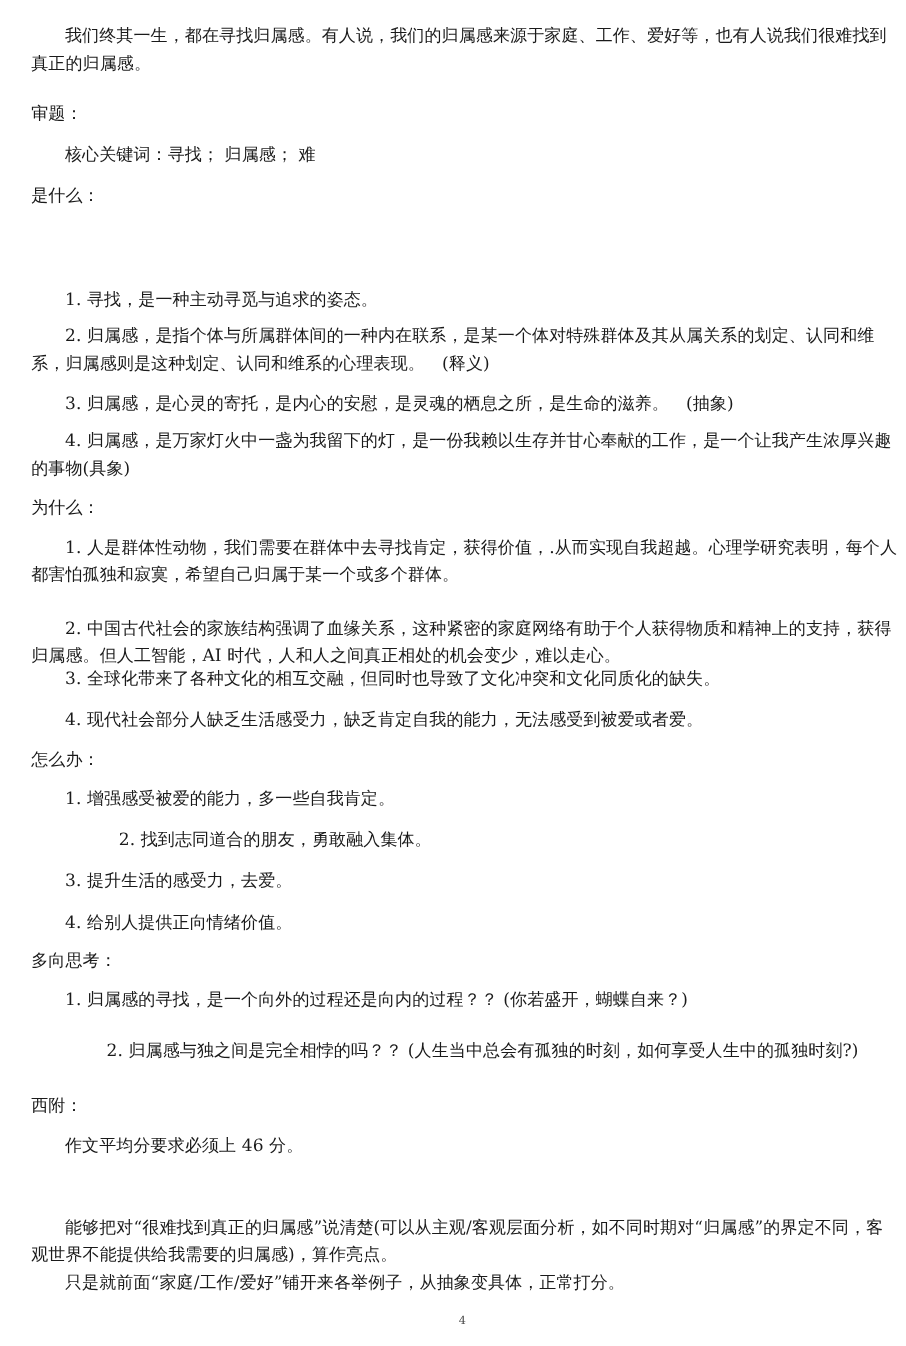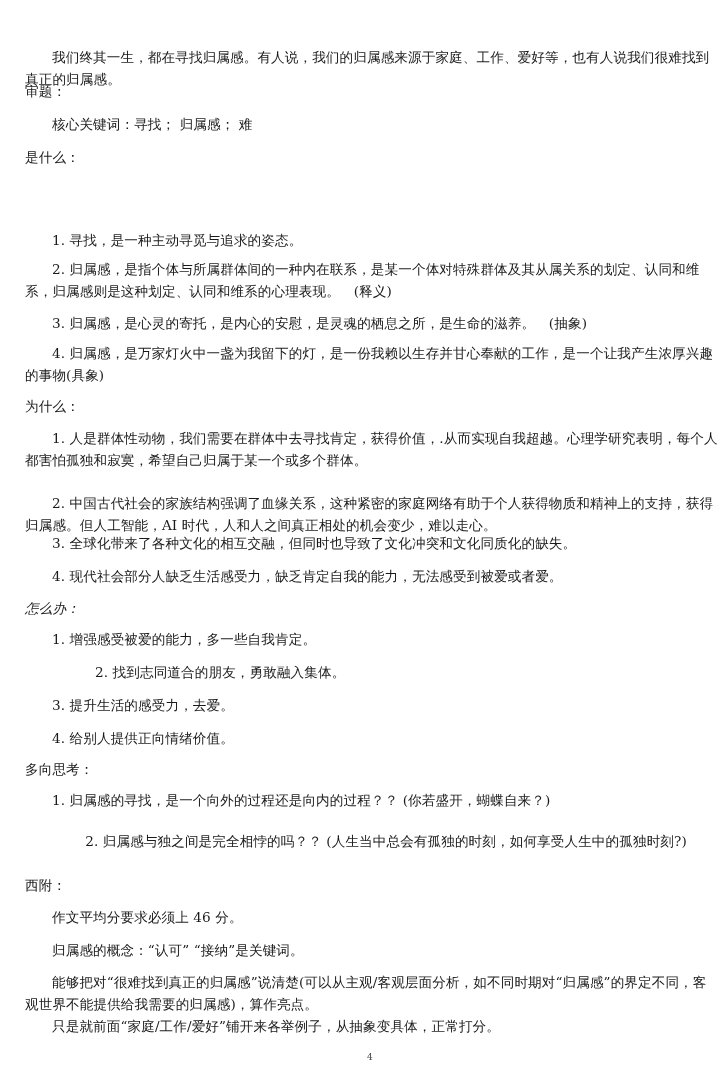--- a/index.html
+++ b/index.html
@@ -41,47 +41,46 @@
     top: 1052px;
     font-size: 9px;
     color: #444;
   }
 </style>
 </head>
 <body>
 
 <div class="page">
 
-  <div class="p indent" style="top:46px;">我们终其一生，都在寻找归属感。有人说，我们的归属感来源于家庭、工作、爱好等，也有人说我们很难找到真正的归属感。</div>
+  <div class="p indent" style="top:18px;">我们终其一生，都在寻找归属感。有人说，我们的归属感来源于家庭、工作、爱好等，也有人说我们很难找到真正的归属感。</div>
 
   <div class="p heading" style="top:80px;">审题：</div>
   <div class="p item" style="top:113px;">核心关键词：寻找； 归属感； 难</div>
 
   <div class="p heading" style="top:146px;">是什么：</div>
   <div class="p item" style="top:229px;">1. 寻找，是一种主动寻觅与追求的姿态。</div>
   <div class="p indent" style="top:258px;">2. 归属感，是指个体与所属群体间的一种内在联系，是某一个体对特殊群体及其从属关系的划定、认同和维系，归属感则是这种划定、认同和维系的心理表现。　(释义)</div>
   <div class="p item" style="top:312px;">3. 归属感，是心灵的寄托，是内心的安慰，是灵魂的栖息之所，是生命的滋养。　(抽象)</div>
   <div class="p indent" style="top:342px;">4. 归属感，是万家灯火中一盏为我留下的灯，是一份我赖以生存并甘心奉献的工作，是一个让我产生浓厚兴趣的事物(具象)</div>
 
   <div class="p heading" style="top:395px;">为什么：</div>
   <div class="p indent" style="top:427px;">1. 人是群体性动物，我们需要在群体中去寻找肯定，获得价值，.从而实现自我超越。心理学研究表明，每个人都害怕孤独和寂寞，希望自己归属于某一个或多个群体。</div>
   <div class="p indent" style="top:492px;">2. 中国古代社会的家族结构强调了血缘关系，这种紧密的家庭网络有助于个人获得物质和精神上的支持，获得归属感。但人工智能，AI 时代，人和人之间真正相处的机会变少，难以走心。</div>
   <div class="p item" style="top:532px;">3. 全球化带来了各种文化的相互交融，但同时也导致了文化冲突和文化同质化的缺失。</div>
   <div class="p item" style="top:565px;">4. 现代社会部分人缺乏生活感受力，缺乏肯定自我的能力，无法感受到被爱或者爱。</div>
 
-  <div class="p heading" style="top:597px;font-style:italic;">怎么办：</div>
+  <div class="p heading" style="top:597px;">怎么办：</div>
   <div class="p item" style="top:628px;">1. 增强感受被爱的能力，多一些自我肯定。</div>
   <div class="p item" style="top:661px;margin-left:43px;">2. 找到志同道合的朋友，勇敢融入集体。</div>
   <div class="p item" style="top:694px;">3. 提升生活的感受力，去爱。</div>
   <div class="p item" style="top:727px;">4. 给别人提供正向情绪价值。</div>
 
   <div class="p heading" style="top:758px;">多向思考：</div>
   <div class="p item" style="top:789px;">1. 归属感的寻找，是一个向外的过程还是向内的过程？？ (你若盛开，蝴蝶自来？)</div>
   <div class="p item" style="top:830px;text-align:center;">2. 归属感与独之间是完全相悖的吗？？ (人生当中总会有孤独的时刻，如何享受人生中的孤独时刻?)</div>
 
   <div class="p heading" style="top:874px;">西附：</div>
   <div class="p item" style="top:906px;">作文平均分要求必须上 46 分。</div>
-  <div class="p item" style="top:939px;">归属感的概念：“认可” “接纳”是关键词。</div>
   <div class="p indent" style="top:971px;">能够把对“很难找到真正的归属感”说清楚(可以从主观/客观层面分析，如不同时期对“归属感”的界定不同，客观世界不能提供给我需要的归属感)，算作亮点。</div>
   <div class="p item" style="top:1015px;">只是就前面“家庭/工作/爱好”铺开来各举例子，从抽象变具体，正常打分。</div>
 
   <div class="page-number">4</div>
 </div>
 
 </body></html>

